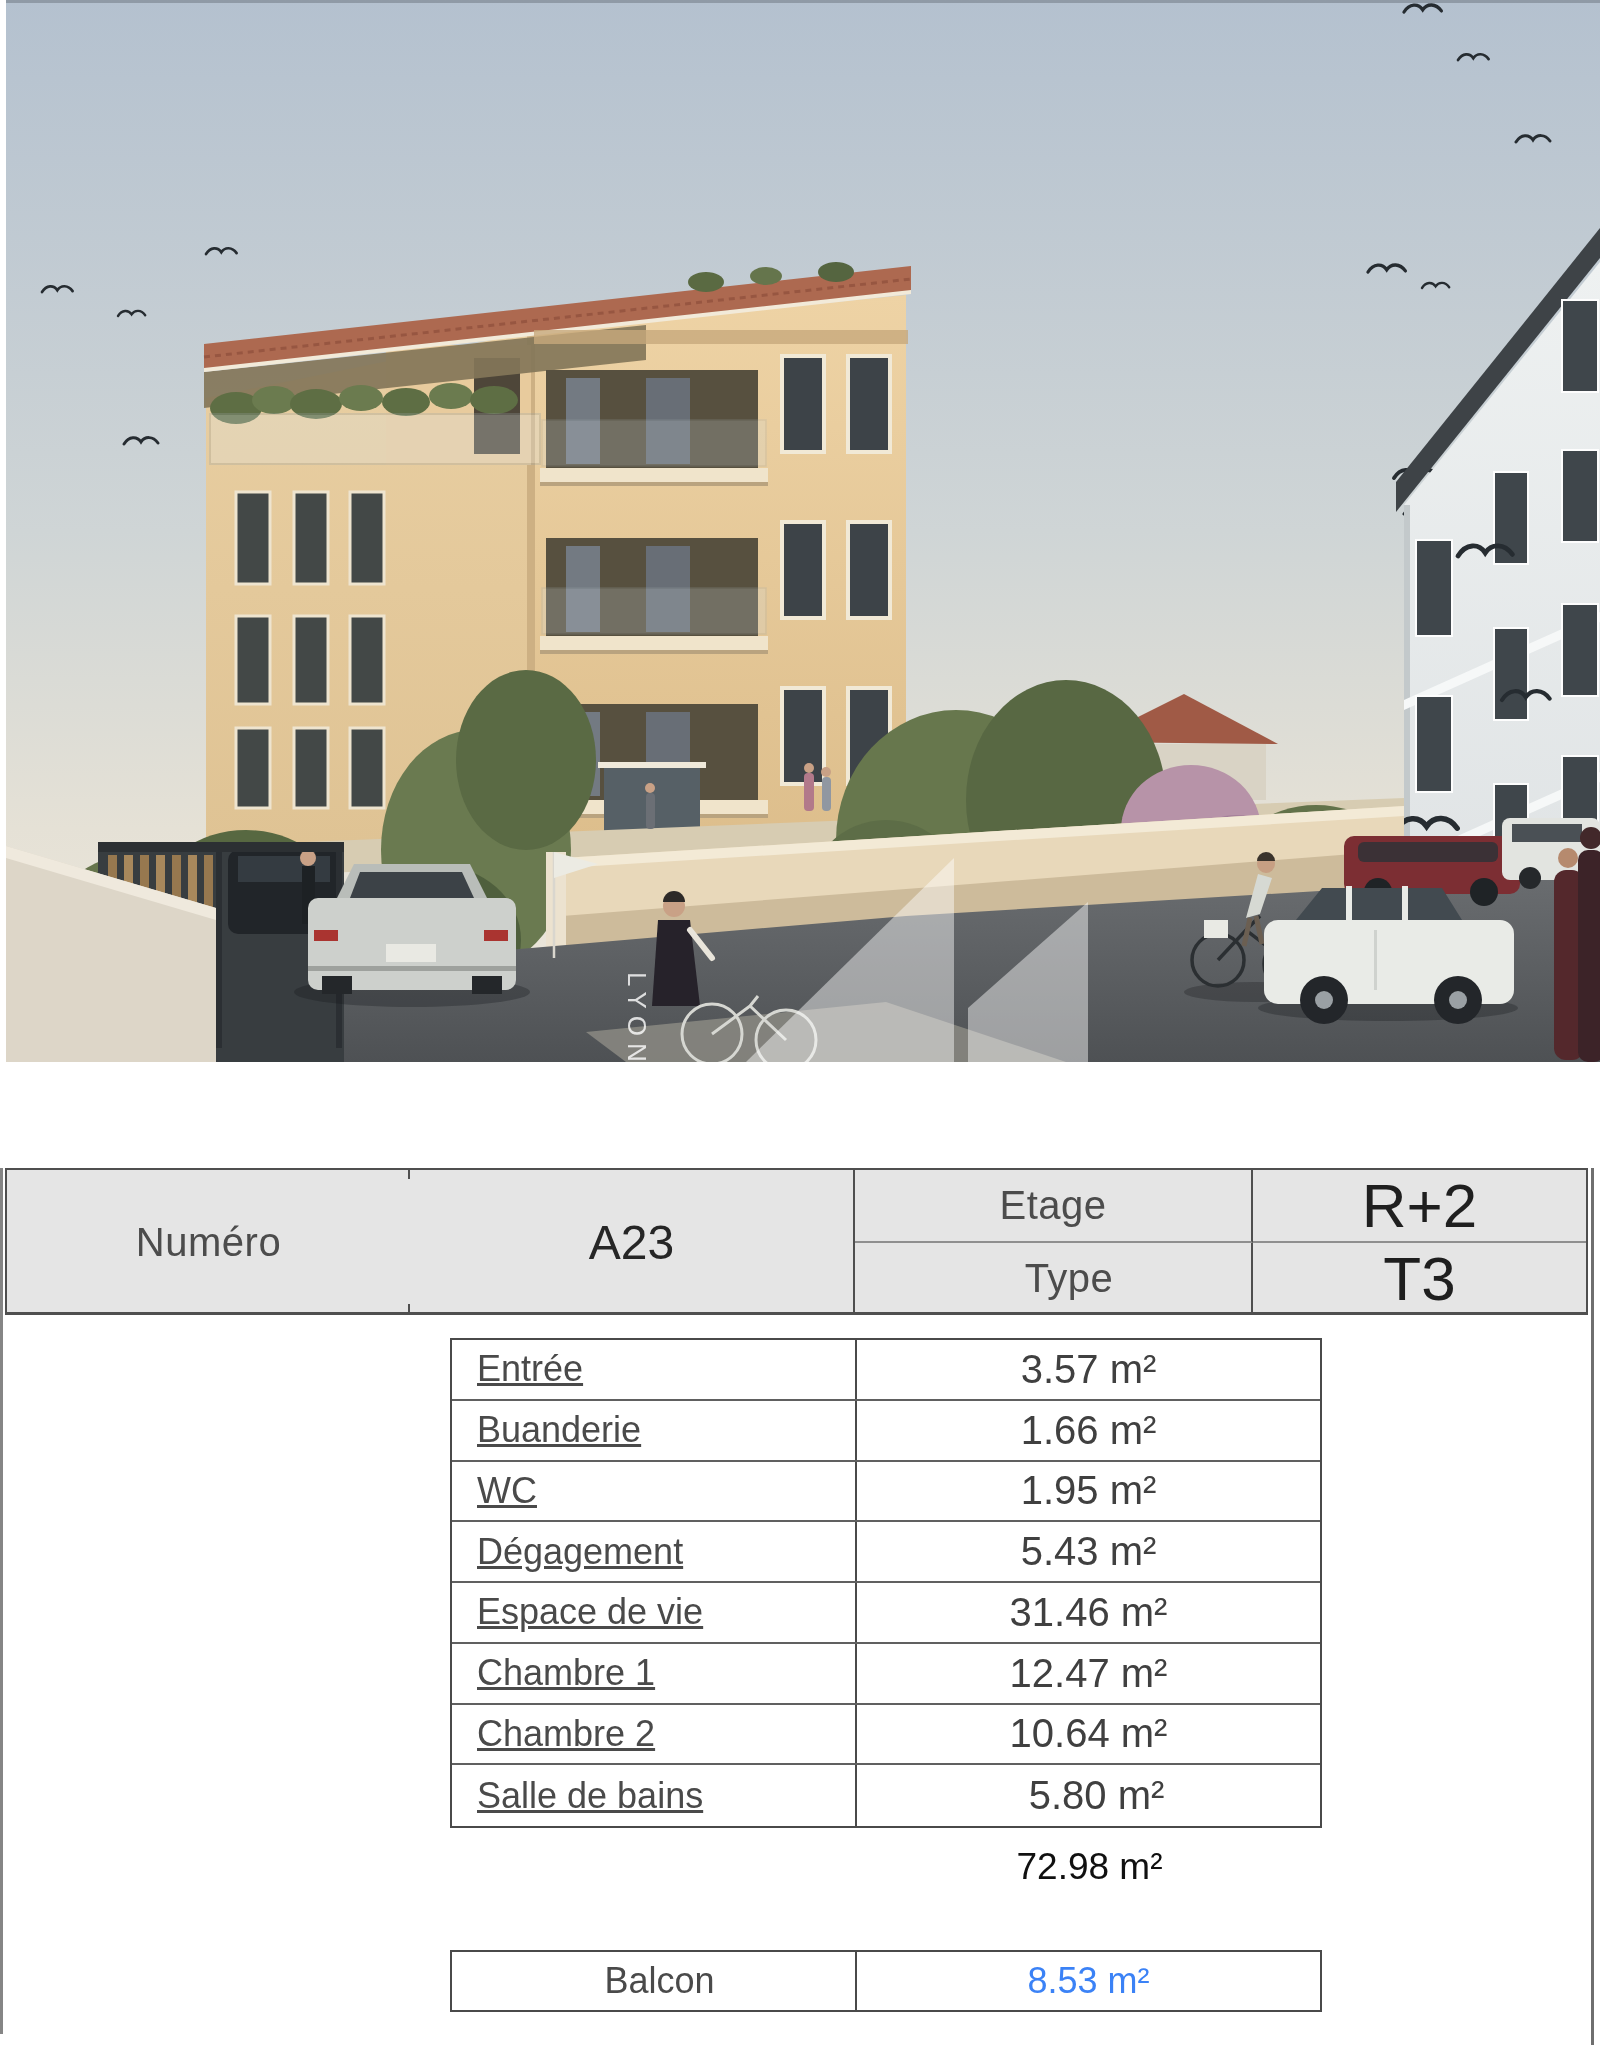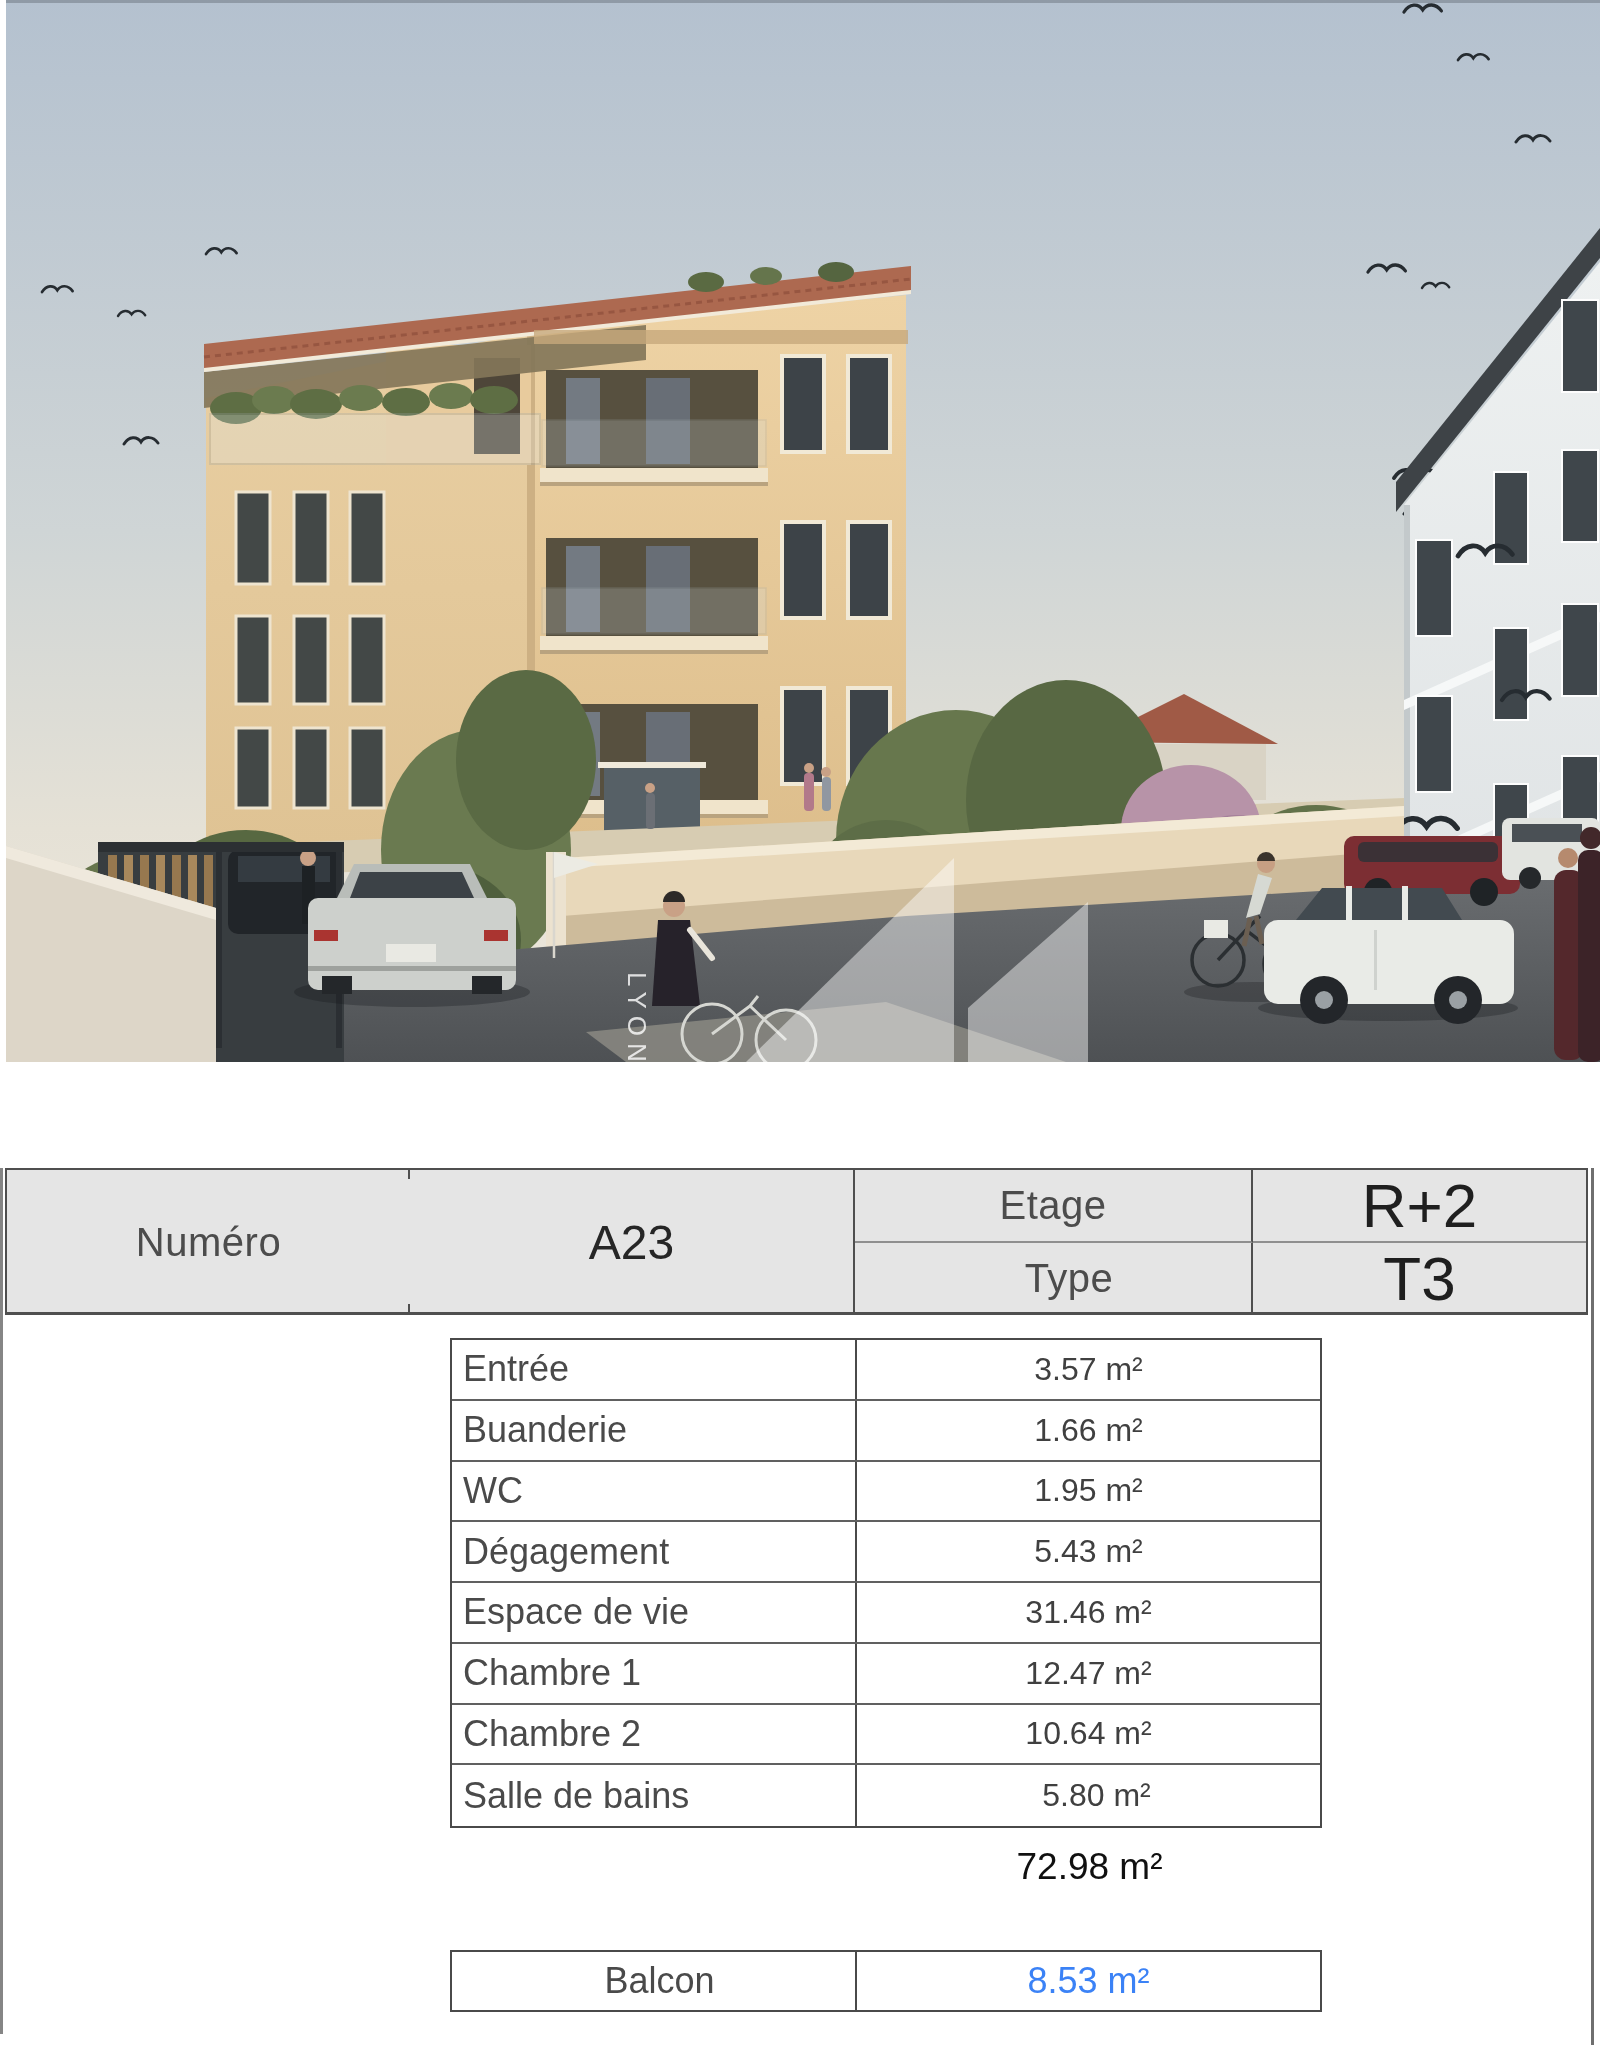--- a/index.html
+++ b/index.html
@@ -22,23 +22,23 @@
   .c-type{grid-column:3;grid-row:2;border-right:2px solid #4f4f4f;padding-left:32px;}
   .c-t3{grid-column:4;grid-row:2;}
   .lab{font-size:40px;color:#4c4c4c;letter-spacing:.5px;}
   .val{font-size:62px;color:#1f1f1f;}
   .vala{font-size:48px;color:#262626;}
   
   .rooms{left:450px;top:1338px;width:872px;height:490px;box-sizing:border-box;
          border:2px solid #4a4a4a;display:grid;grid-template-rows:repeat(8,1fr);background:#fff;}
   .rrow{display:grid;grid-template-columns:405px 1fr;box-sizing:border-box;border-bottom:2px solid #606060;}
   .rrow:last-child{border-bottom:none;gap:16px;}
-  .rlab{display:flex;align-items:center;padding-left:11px;font-size:36px;color:#4a4a4a;
-        border-right:2px solid #4a4a4a;box-sizing:border-box;}
-  .rval{display:flex;align-items:center;justify-content:center;font-size:32px;color:#404040;}
+  .rlab{display:flex;align-items:center;padding-left:25px;font-size:36px;color:#4a4a4a;
+        border-right:2px solid #4a4a4a;box-sizing:border-box;text-decoration:underline;}
+  .rval{display:flex;align-items:center;justify-content:center;font-size:40px;color:#404040;}
   .total{left:857px;top:1838px;width:465px;height:58px;display:flex;align-items:center;justify-content:center;
          font-size:37px;font-weight:normal;color:#101010;}
   
   .balc{left:450px;top:1950px;width:872px;height:62px;box-sizing:border-box;border:2px solid #4a4a4a;
         display:grid;grid-template-columns:405px 1fr;background:#fff;}
   .blab{display:flex;align-items:center;justify-content:center;font-size:36px;color:#4a4a4a;
         border-right:2px solid #4a4a4a;box-sizing:border-box;padding-left:12px;}
   .bval{display:flex;align-items:center;justify-content:center;font-size:36px;color:#3b82f6;}
 </style>
 </head>

